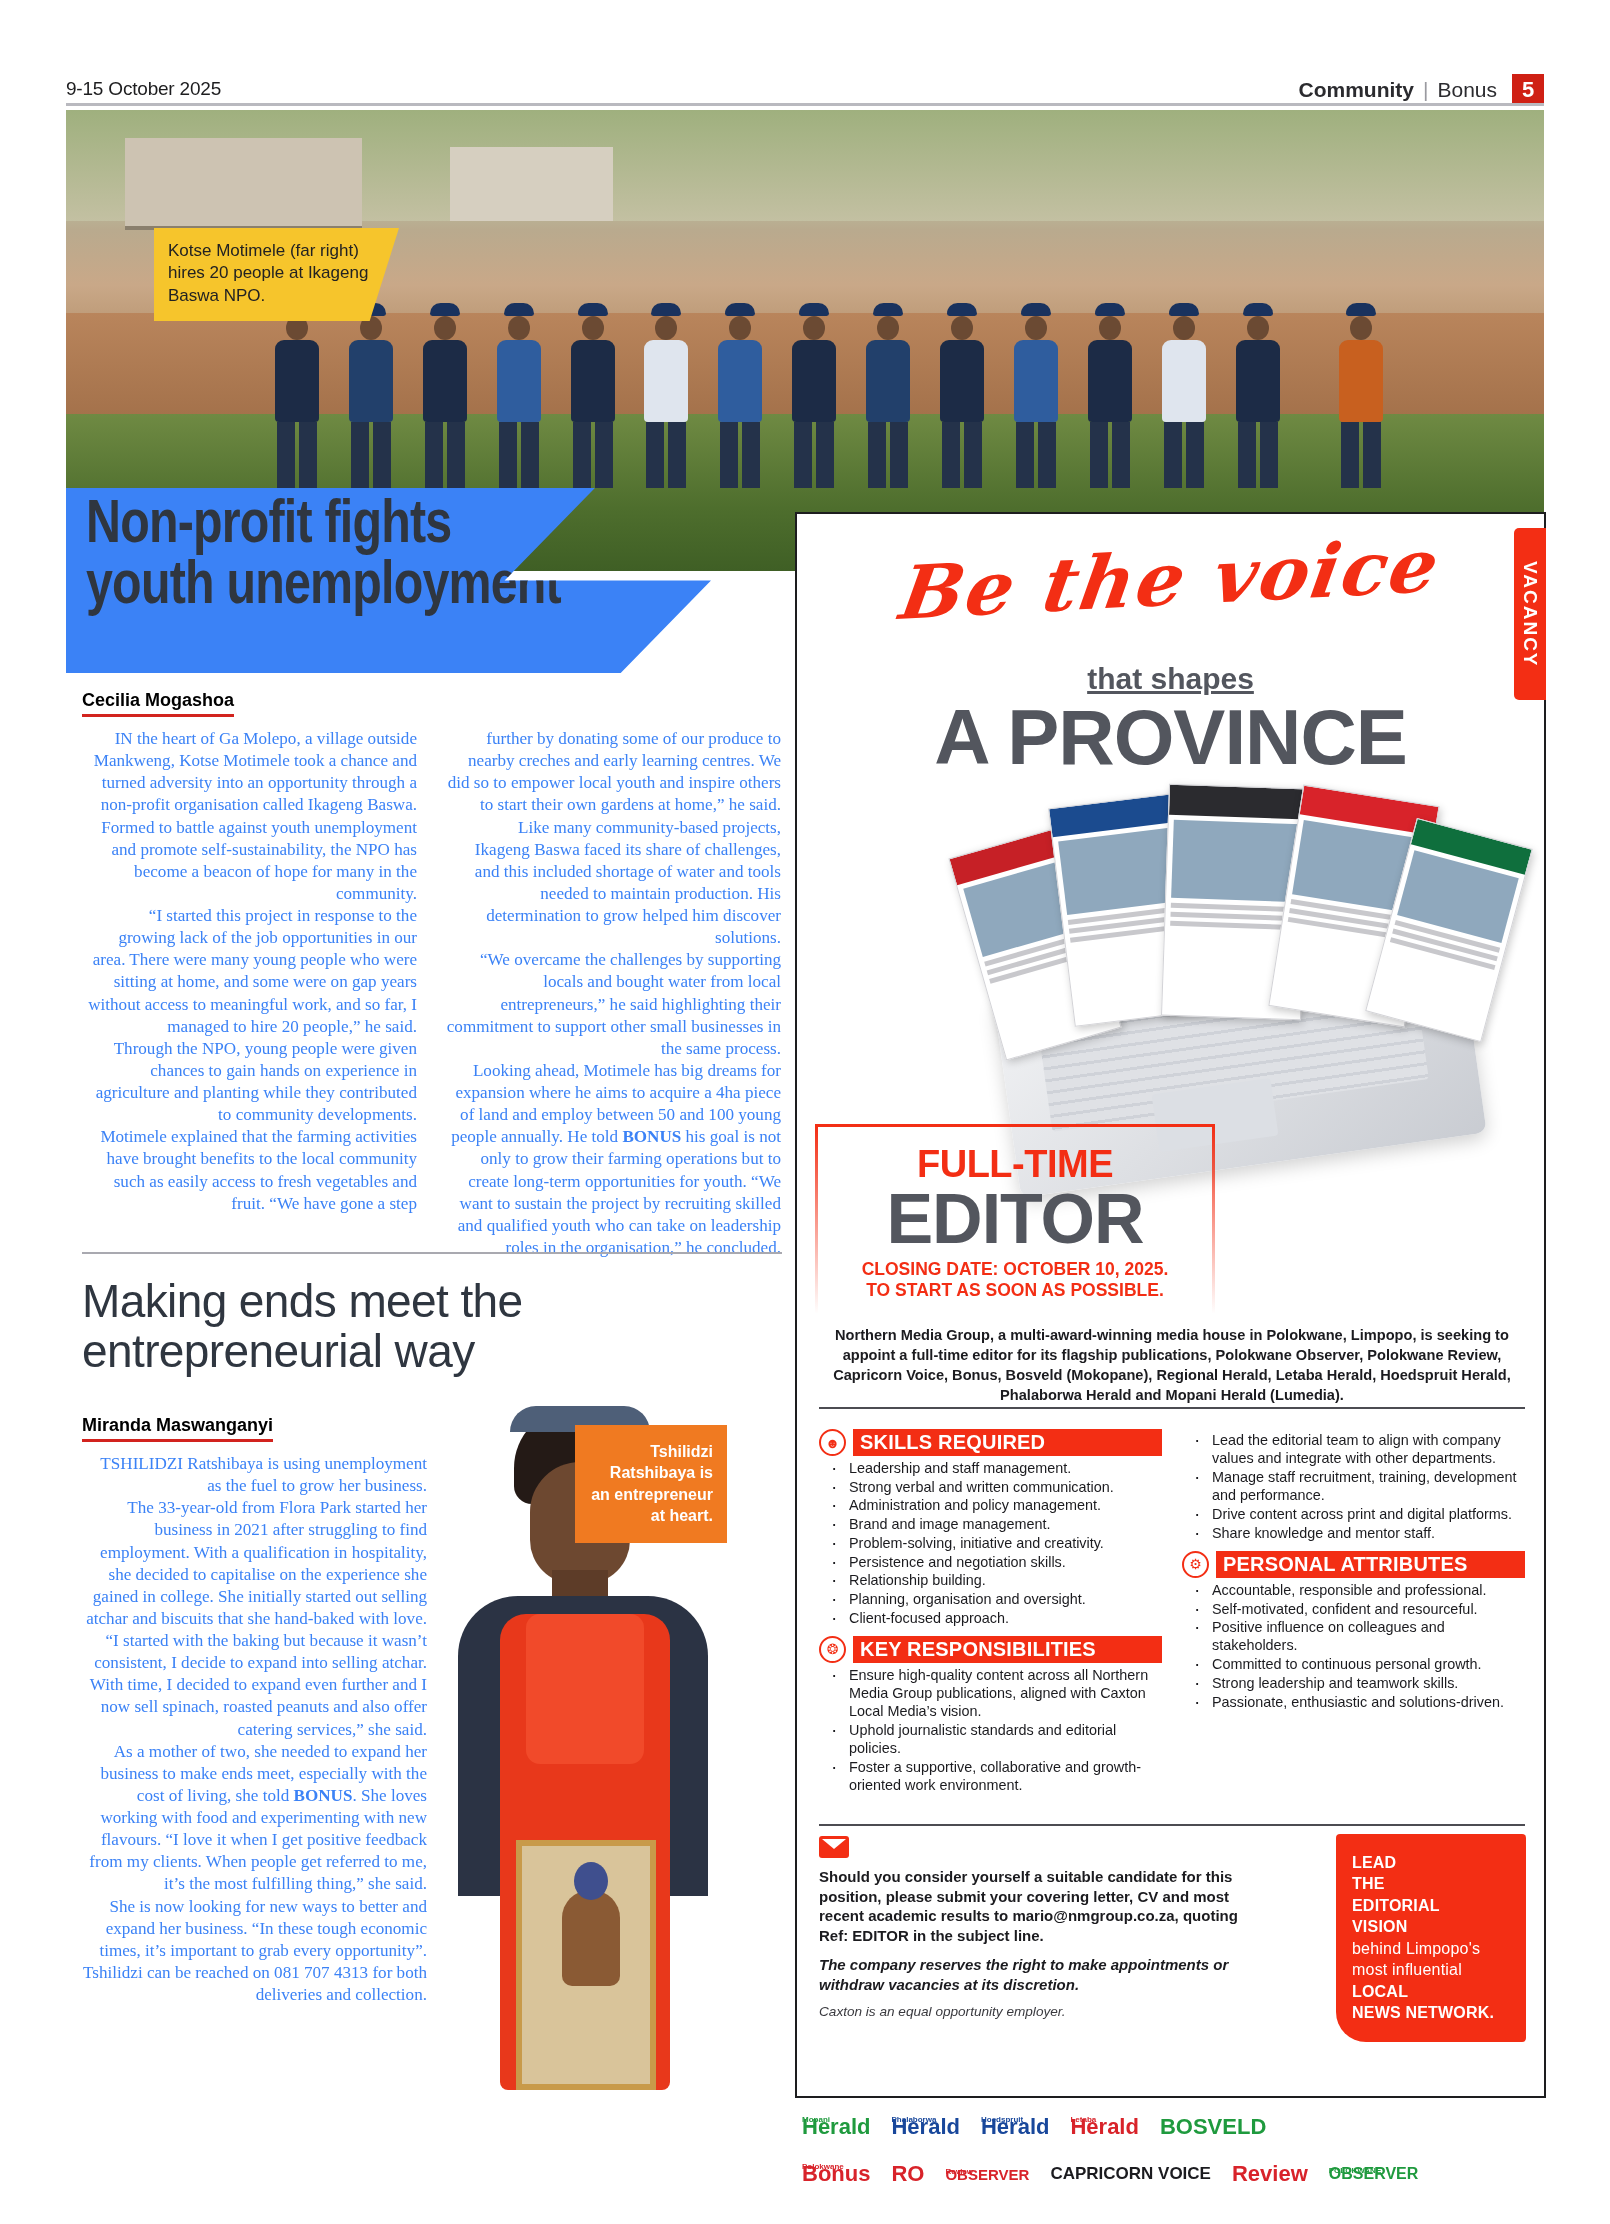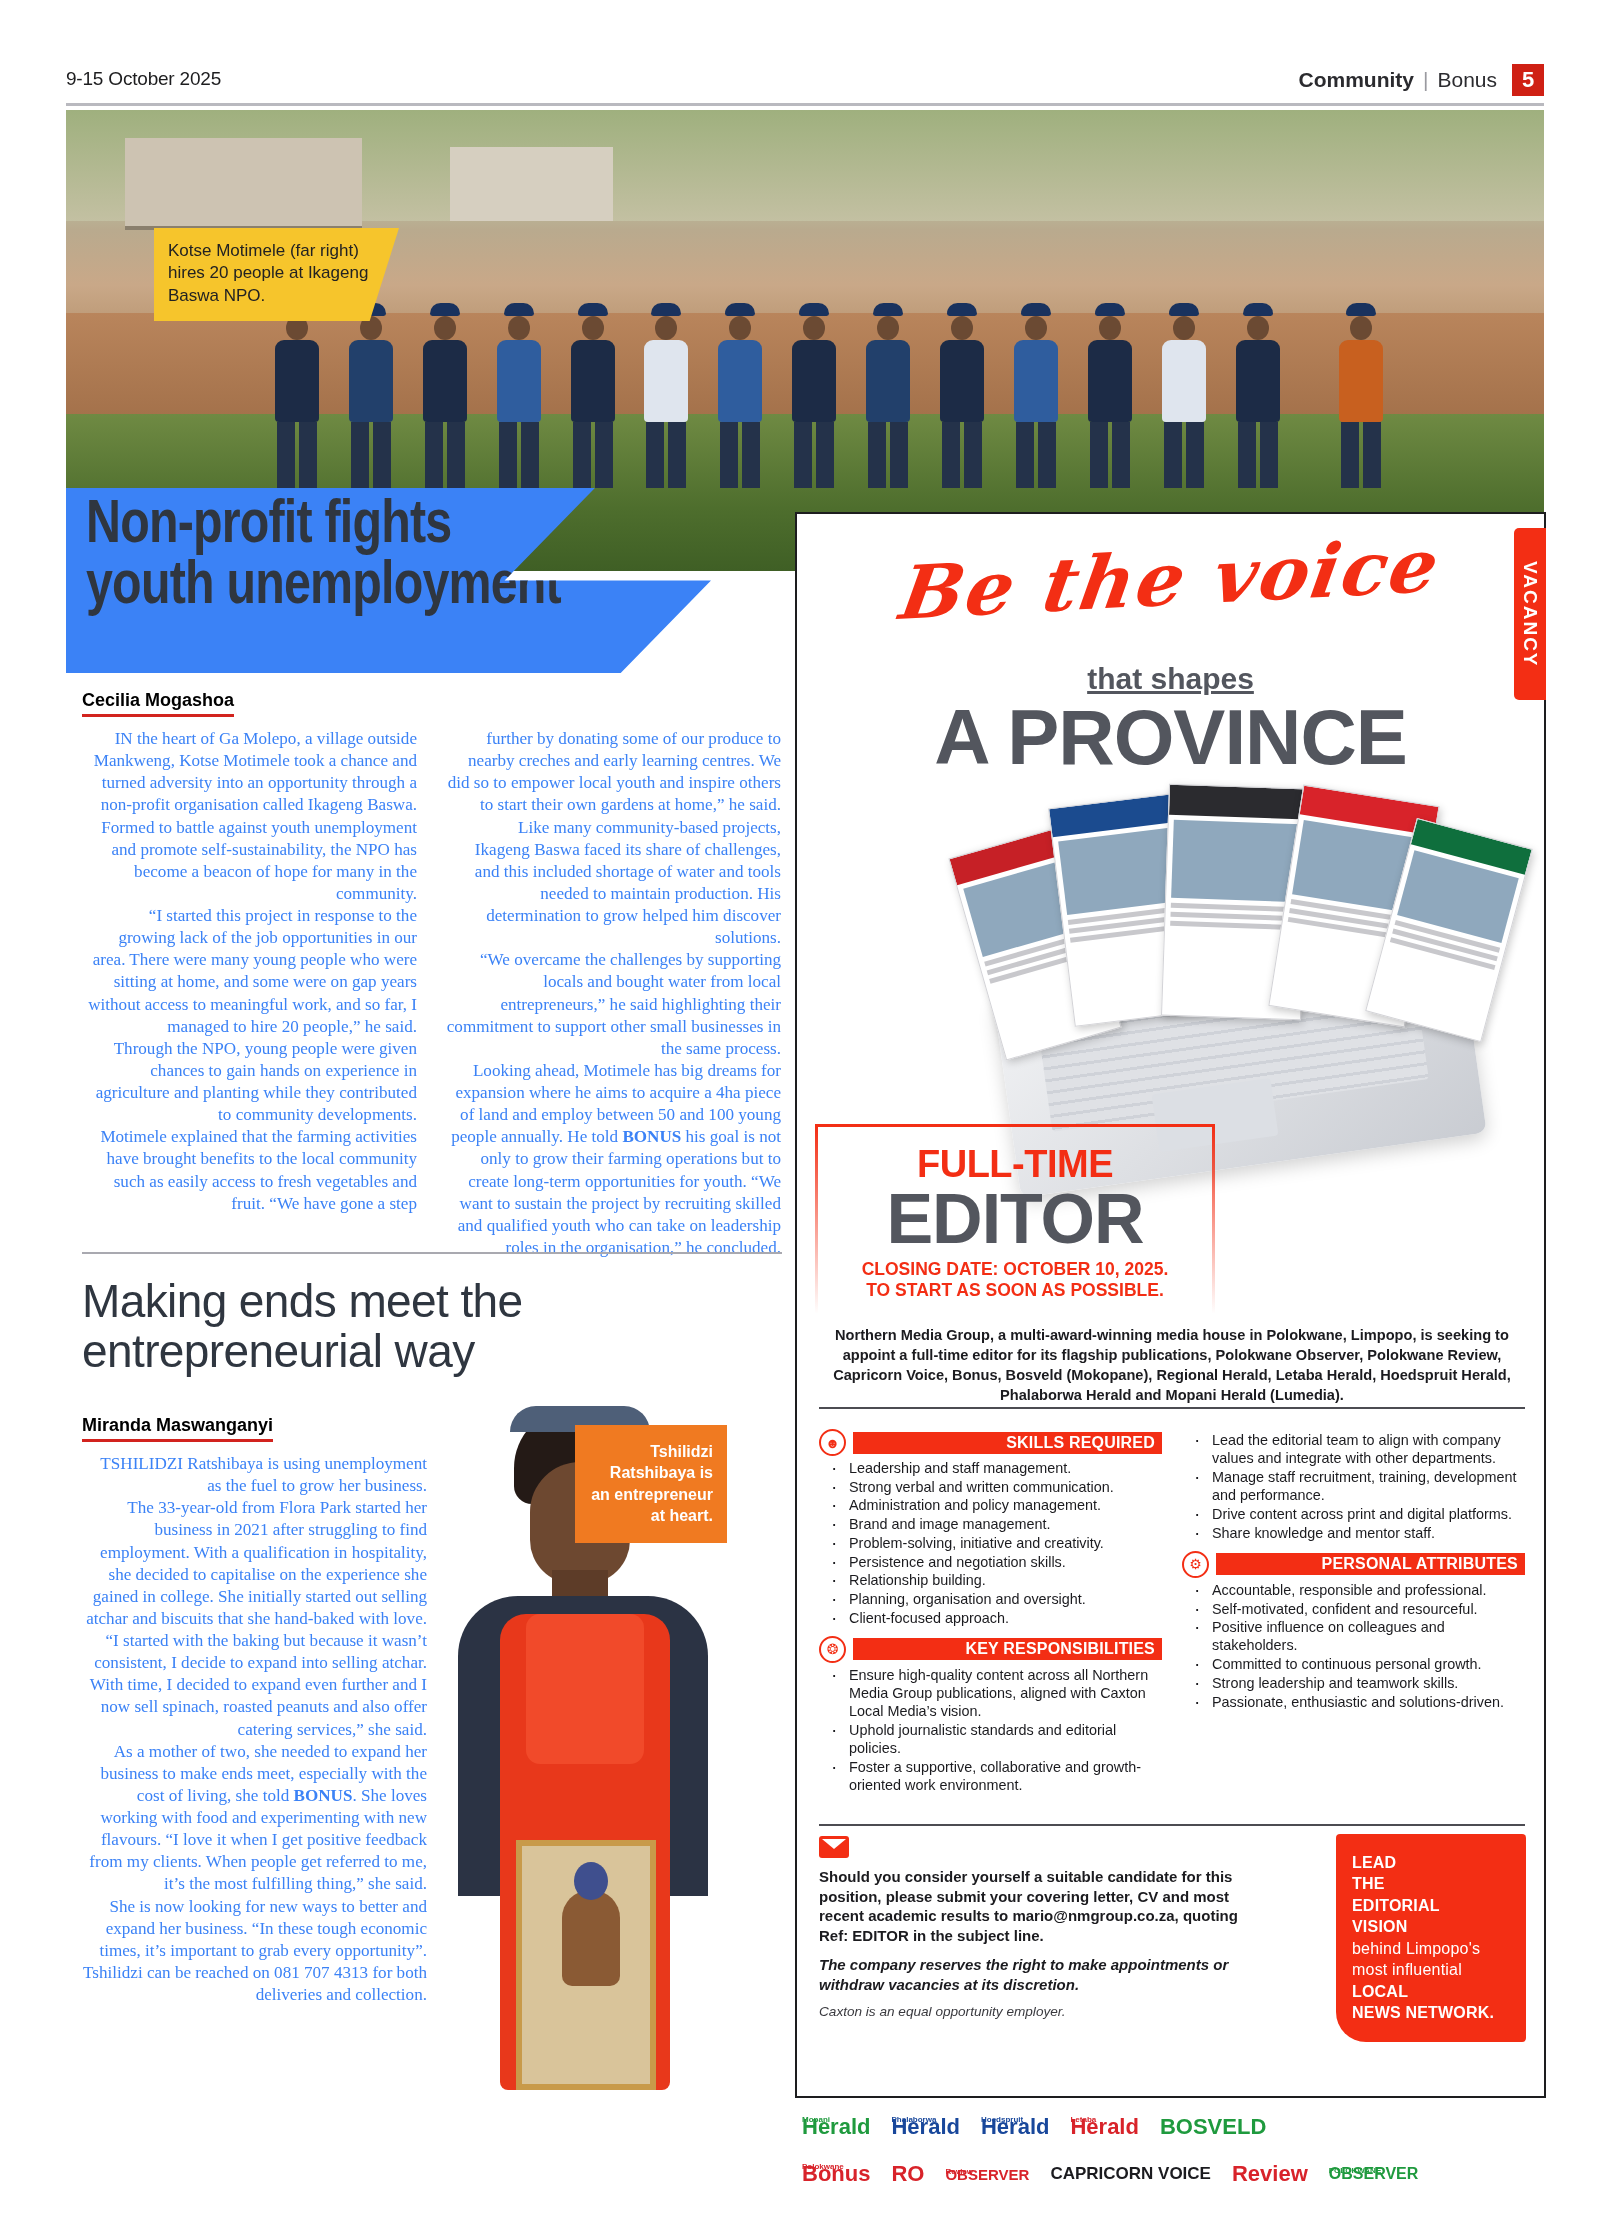--- a/index.html
+++ b/index.html
@@ -7,21 +7,21 @@
     width: 1610px; height: 2224px;
     background: #ffffff;
     font-family: "Liberation Sans", sans-serif;
     position: relative;
     overflow: hidden;
   }
   .page { position: relative; width: 1610px; height: 2224px; }
 
   
   .masthead {
-    position: absolute; left: 66px; top: 64px; width: 1478px; height: 42px;
+    position: absolute; left: 66px; top: 74px; width: 1478px; height: 42px;
   }
   .masthead-date {
     position: absolute; left: 0; top: 4px;
     font-size: 19px; color: #1d1d1f;
     font-family: "Liberation Sans Narrow", "Liberation Sans", sans-serif;
     letter-spacing: -0.2px;
   }
   .masthead-right {
     position: absolute; right: 0; top: 0;
     display: flex; align-items: center; gap: 9px;
@@ -304,21 +304,21 @@
     display:flex; align-items:center; gap:7px; margin:9px 0 3px 0;
   }
   .sec-icon {
     width:27px; height:27px; border-radius:50%;
     border:2.4px solid #f32e14; color:#f32e14;
     display:flex; align-items:center; justify-content:center;
     font-size:14px; flex:0 0 27px; background:#fff;
   }
   .sec-title {
     flex:1; background:#f32e14; color:#fff; font-weight:bold;
-    font-size:16px; padding:2px 7px; letter-spacing:0.2px;text-align:right;
+    font-size:20px; padding:2px 7px; letter-spacing:0.2px;
   }
   .bullets { list-style:none; margin-top:2px; }
   .bullets li {
     position:relative; padding-left:30px; font-size:14.4px;
     line-height:1.265; color:#1b1b1f; margin-bottom:0.5px;
   }
   .bullets li:before {
     content:"·"; position:absolute; left:12px; top:-3px;
     font-size:19px; color:#1b1b1f;
   }

